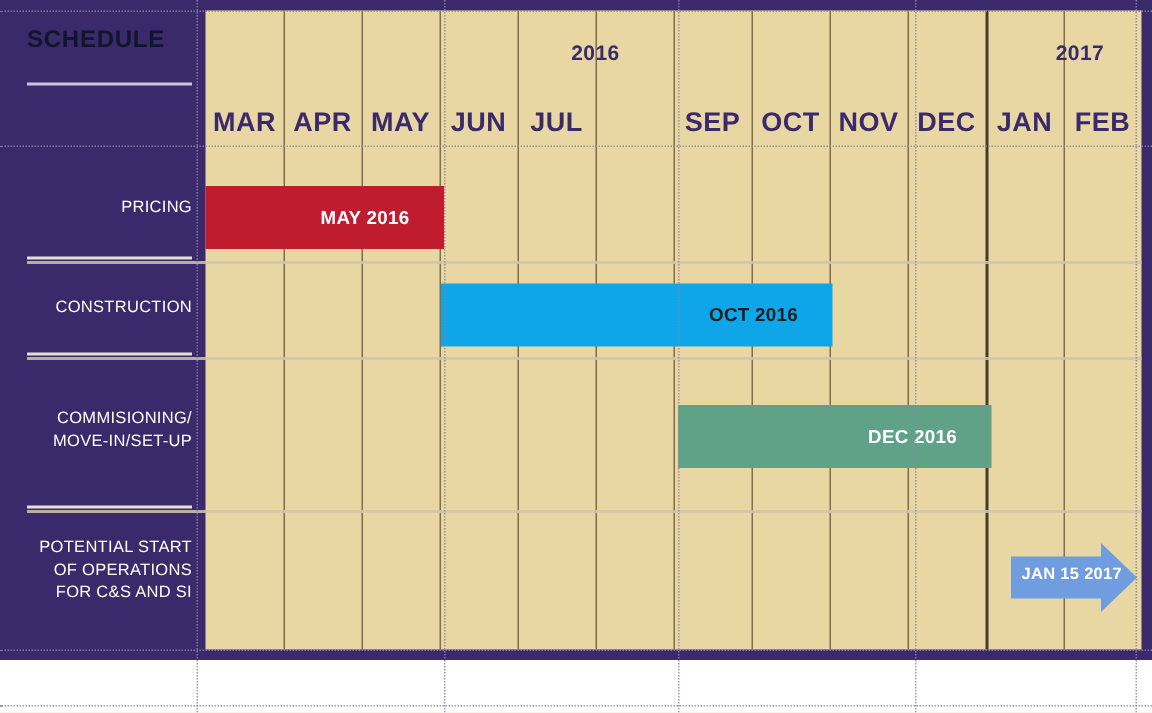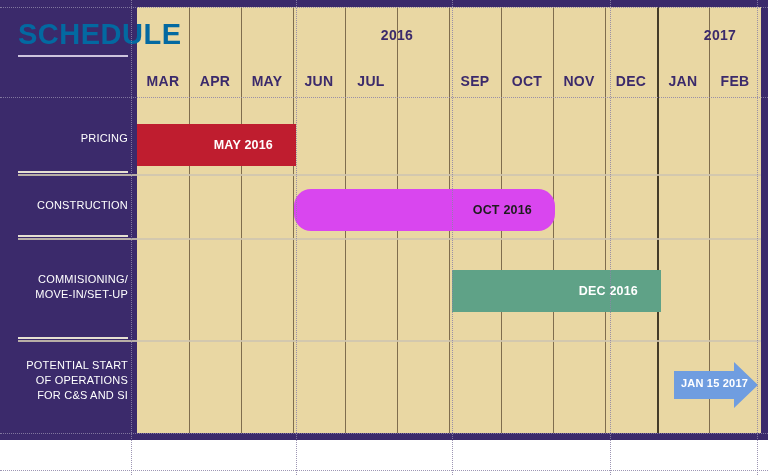--- a/index.html
+++ b/index.html
@@ -46,26 +46,26 @@
     position:absolute;top:20px;
     font-weight:bold;font-size:14px;color:#3b2a6b;
     text-align:center;letter-spacing:.3px;
   }
   .months-row{
     position:absolute;left:0;top:55px;width:624px;height:38px;
   }
   .month-cell{
     position:absolute;top:0;height:38px;
     display:flex;align-items:center;justify-content:center;
-    font-weight:bold;font-size:14px;color:#3b2a6b;letter-spacing:.3px;
+    font-weight:bold;font-size:18px;color:#3b2a6b;letter-spacing:.3px;
   }
   
   .schedule-title{
     position:absolute;left:18px;top:18px;
-    color:#0369a1;font-weight:bold;font-size:29px;letter-spacing:.5px;
+    color:#0f172a;font-weight:bold;font-size:16px;letter-spacing:.5px;
     font-family:"Liberation Sans", sans-serif;
   }
   .title-rule{
     position:absolute;left:18px;top:55px;width:110px;height:2px;
     background:#cdc4de;
   }
   
   .row-label{
     position:absolute;left:0;width:128px;
     color:#ffffff;font-size:11px;font-weight:normal;
@@ -78,21 +78,21 @@
     position:absolute;left:18px;width:110px;height:2px;background:#e6e0d2;
   }
   
   .bar{
     position:absolute;height:42px;
     display:flex;align-items:center;justify-content:flex-end;
     font-weight:bold;font-size:12.5px;letter-spacing:.2px;
     padding-right:23px;box-sizing:border-box;
   }
   .bar.red{background:#bf1d2f;color:#ffffff;}
-  .bar.yellow{background:#d946ef;color:#1d1d1d;border-radius:17px;}
+  .bar.yellow{background:#0ea5e9;color:#1d1d1d;}
   .bar.green{background:#5fa287;color:#ffffff;}
   
   .arrow-wrap{
     position:absolute;width:84px;height:46px;
   }
   .arrow-wrap svg{display:block;}
   .arrow-text{
     position:absolute;left:7px;top:15px;
     color:#ffffff;font-weight:bold;font-size:11px;letter-spacing:.2px;
   }

